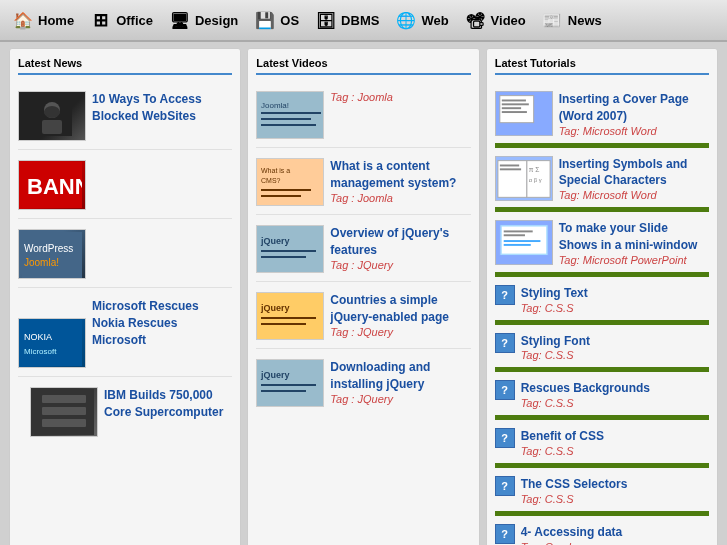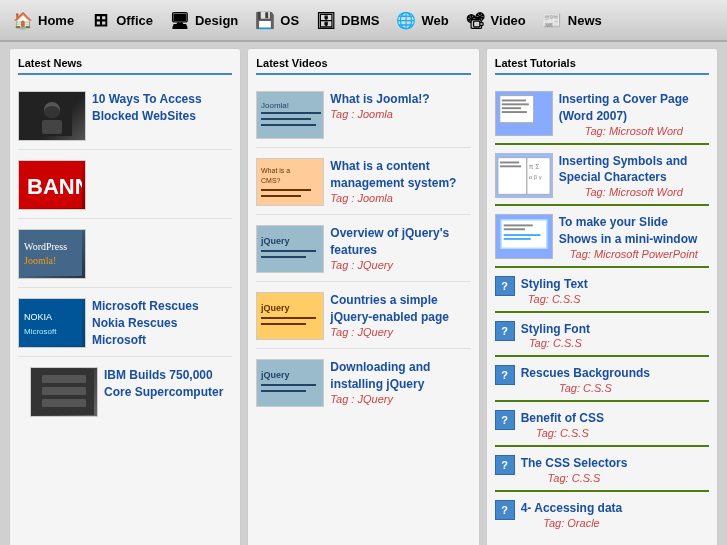--- a/index.html
+++ b/index.html
@@ -70,36 +70,36 @@
       overflow: hidden;
     }
     .video-title { font-size: 12px; color: #1a4fa0; font-weight: bold; cursor: pointer; line-height: 1.4; }
     .video-tag { font-size: 11px; color: #555; }
     .video-tag span { font-style: italic; color: #c44; }
 
     
     .tut-item {
       display: flex; align-items: flex-start; gap: 6px;
       margin-bottom: 8px; padding-bottom: 6px;
-      border-bottom: 2px solid #4d7c0f;
+      border-bottom: 5px solid #4d7c0f;
     }
     .tut-item:last-child { border-bottom: none; }
     .tut-thumb {
       width: 58px; height: 45px; flex-shrink: 0;
       background: #ccc; border: 1px solid #bbb;
       display: flex; align-items: center; justify-content: center;
     }
     .tut-thumb-small {
       width: 20px; height: 20px; flex-shrink: 0;
       background: #4488cc; border: 1px solid #3366aa;
       display: flex; align-items: center; justify-content: center;
       color: white; font-weight: bold; font-size: 11px;
     }
     .tut-title { font-size: 12px; color: #1a4fa0; font-weight: bold; cursor: pointer; line-height: 1.4; }
-    .tut-tag { font-size: 11px; color: #555; text-align: center; }
+    .tut-tag { font-size: 11px; color: #555; }
     .tut-tag span { font-style: italic; color: #c44; }
 
     
     .thumb-hacker { background: linear-gradient(135deg, #222 60%, #555 100%); }
     .thumb-banned { background: linear-gradient(135deg, #c00 40%, #800 100%); }
     .thumb-wp { background: linear-gradient(135deg, #468 40%, #234 100%); }
     .thumb-nokia { background: linear-gradient(135deg, #059 40%, #047 100%); }
     .thumb-server { background: linear-gradient(135deg, #333 40%, #666 100%); }
 
     .thumb-joomla1 { background: linear-gradient(135deg, #9bc 30%, #def 100%); }
@@ -170,31 +170,31 @@
     <div class="news-item">
       <div class="news-thumb thumb-banned" style="display:flex;align-items:center;justify-content:center;">
         <svg width="60" height="46" viewBox="0 0 60 46">
             <rect width="60" height="46" fill="#c00"></rect>
             <text x="5" y="32" font-size="22" fill="white" font-weight="bold">BANNED</text>
           </svg>
       </div>
     </div>
 
     <div class="news-item">
-      <div class="news-thumb thumb-wp" style="display:flex;align-items:flex-start;justify-content:center;font-family:Liberation Serif, serif;">
+      <div class="news-thumb thumb-wp" style="display:flex;align-items:flex-end;justify-content:center;">
         <svg width="60" height="46" viewBox="0 0 60 46">
             <rect width="60" height="46" fill="#468"></rect>
             <text x="2" y="20" font-size="10" fill="white">WordPress</text>
             <text x="2" y="34" font-size="10" fill="#f90">Joomla!</text>
           </svg>
       </div>
     </div>
 
     <div class="news-item">
-      <div class="news-thumb thumb-nokia" style="display:flex;align-items:center;justify-content:center;">
+      <div class="news-thumb thumb-nokia" style="display:flex;align-items:center;justify-content:center;margin-top:20px;">
         <svg width="60" height="46" viewBox="0 0 60 46">
             <rect width="60" height="46" fill="#059"></rect>
             <text x="2" y="20" font-size="9" fill="white">NOKIA</text>
             <text x="2" y="34" font-size="8" fill="#aef">Microsoft</text>
           </svg>
       </div>
       <span class="news-text">Microsoft Rescues Nokia Rescues Microsoft</span>
     </div>
 
     <div class="news-item">
@@ -217,21 +217,20 @@
       <div class="video-thumb thumb-joomla1">
         <svg width="68" height="48" viewBox="0 0 68 48">
             <rect width="68" height="48" fill="#9bc"></rect>
             <text x="4" y="16" font-size="8" fill="#246">Joomla!</text>
             <rect x="4" y="20" width="60" height="2" fill="#246"></rect>
             <rect x="4" y="26" width="50" height="2" fill="#246"></rect>
             <rect x="4" y="32" width="55" height="2" fill="#246"></rect>
           </svg>
       </div>
       <div>
-        <div class="video-title">What is Joomla!?</div>
         <div class="video-tag">
           <span>Tag :</span> <span style="font-style:italic;color:#c44;">Joomla</span>
         </div>
       </div>
     </div>
 
     <div class="video-item">
       <div class="video-thumb thumb-joomla2">
         <svg width="68" height="48" viewBox="0 0 68 48">
             <rect width="68" height="48" fill="#fc9"></rect>

